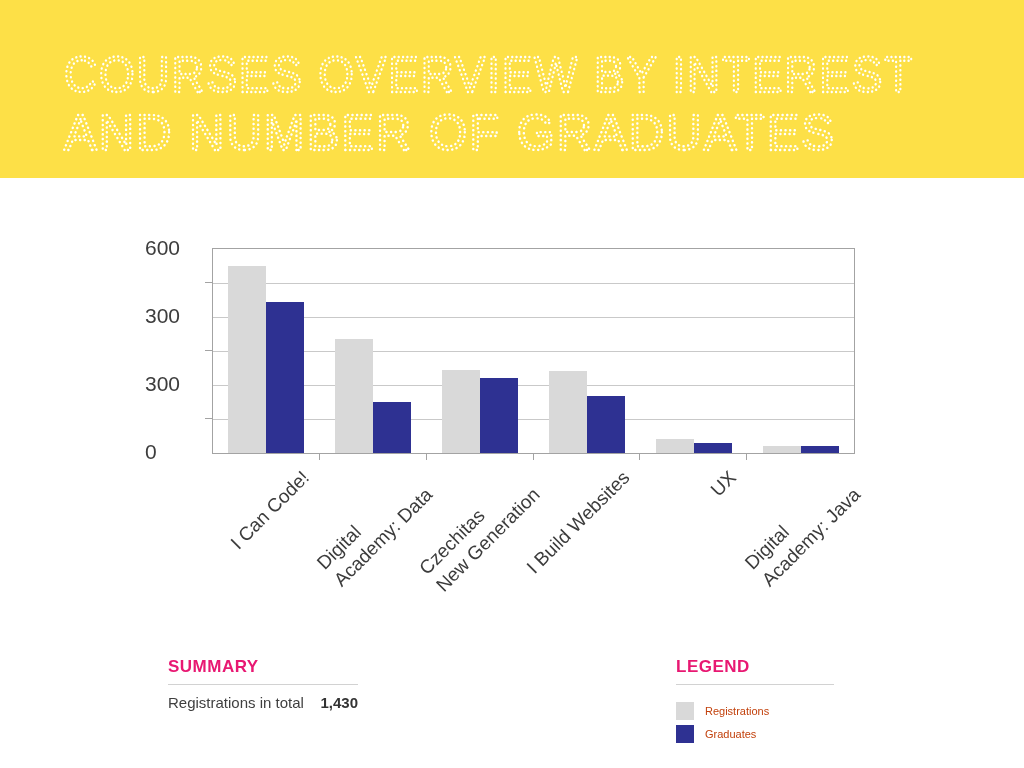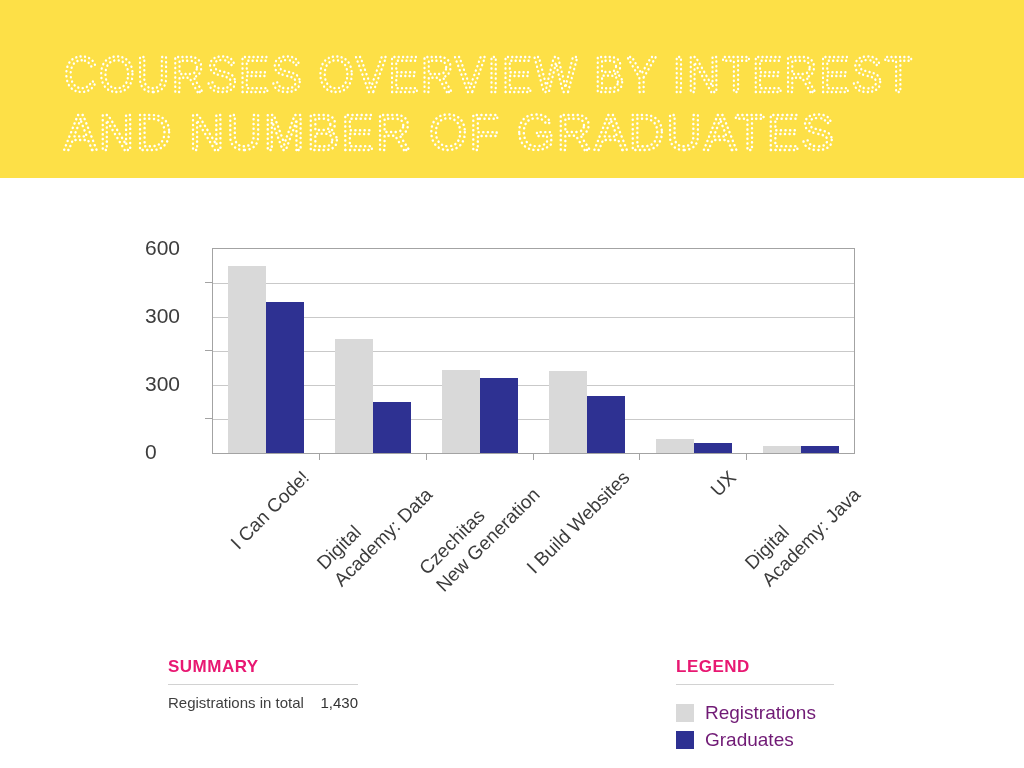--- a/index.html
+++ b/index.html
@@ -39,25 +39,25 @@
   .cat-label span{display:block;}
   
   .panel{position:absolute;margin-top:24px;}
   .panel-heading{
     font-size:17px;font-weight:bold;letter-spacing:0.5px;color:#e81872;
   }
   .panel-divider{height:1px;background:#d2d2d2;margin-top:7px;}
   .summary-rows{margin-top:9px;font-size:15px;line-height:17.5px;color:#3f3f3f;}
   .summary-row{display:flex;}
   .summary-row .lbl{width:154px;}
-  .summary-row .val{font-weight:normal;color:#333333;}
+  .summary-row .val{font-weight:bold;color:#333333;}
   .legend-items{margin-top:17px;}
   .legend-item{display:flex;align-items:center;margin-bottom:5px;}
   .legend-swatch{width:18px;height:18px;margin-right:11px;}
-  .legend-label{font-size:19px;color:#701a75;}
+  .legend-label{font-size:11px;color:#c2410c;}
 </style>
 </head>
 <body>
 
 <div id="stage">
 
   <div class="band">
     <svg width="1024" height="178" viewBox="0 0 1024 178">
       <text x="64" y="92" textLength="850" lengthAdjust="spacingAndGlyphs">COURSES OVERVIEW BY INTEREST</text>
       <text x="64" y="150" textLength="772" lengthAdjust="spacingAndGlyphs">AND NUMBER OF GRADUATES</text>

